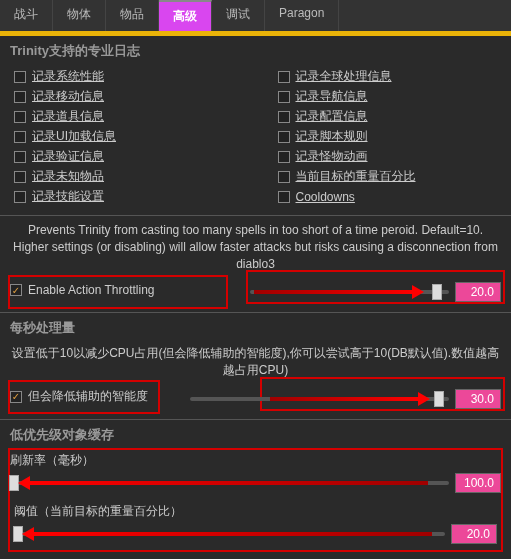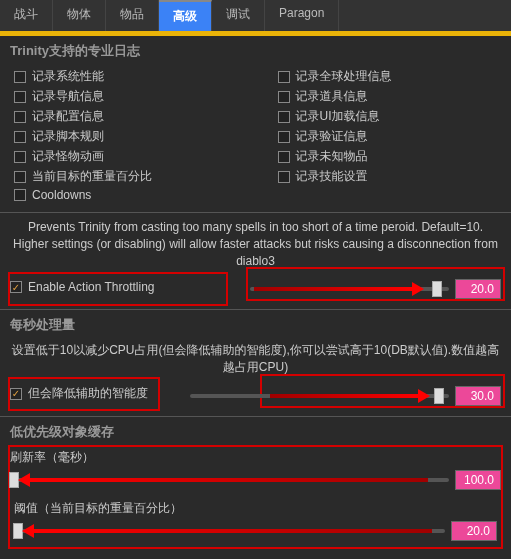--- a/index.html
+++ b/index.html
@@ -17,21 +17,21 @@
     background: #333;
   }
   .tab {
     padding: 6px 14px;
     color: #bbb;
     cursor: pointer;
     border-right: 1px solid #444;
     font-size: 12px;
   }
   .tab.active {
-    background: #3b82f6;
+    background: #d946ef;
     color: #fff;
     border-top: 2px solid #888;
     font-weight: bold;
   }
   .section {
     border-bottom: 1px solid #555;
     padding: 6px 10px 10px 10px;
     position: relative;
   }
   .section-title {
@@ -40,20 +40,21 @@
     font-size: 13px;
     margin-bottom: 8px;
     display: block;
   }
   .checkbox-grid {
     display: grid;
     grid-template-columns: 1fr 1fr;
     column-gap: 40px;
     row-gap: 3px;
     padding-left: 4px;
+    text-decoration: underline;
   }
   .cb-row {
     display: flex;
     align-items: center;
     gap: 6px;
   }
   .cb {
     width: 12px;
     height: 12px;
     border: 1px solid #888;
@@ -154,20 +155,24 @@
 <div class="section">
   <span class="section-title">Trinity支持的专业日志</span>
   <div class="checkbox-grid">
     <div class="cb-row">
         <span class="cb"></span>
         <span class="cb-label">记录系统性能</span>
       </div>
     <div class="cb-row">
         <span class="cb"></span>
         <span class="cb-label">记录全球处理信息</span>
+      </div>
+    <div class="cb-row">
+        <span class="cb"></span>
+        <span class="cb-label">记录移动信息</span>
       </div>
     <div class="cb-row">
         <span class="cb"></span>
         <span class="cb-label">记录导航信息</span>
       </div>
     <div class="cb-row">
         <span class="cb"></span>
         <span class="cb-label">记录道具信息</span>
       </div>
     <div class="cb-row">

